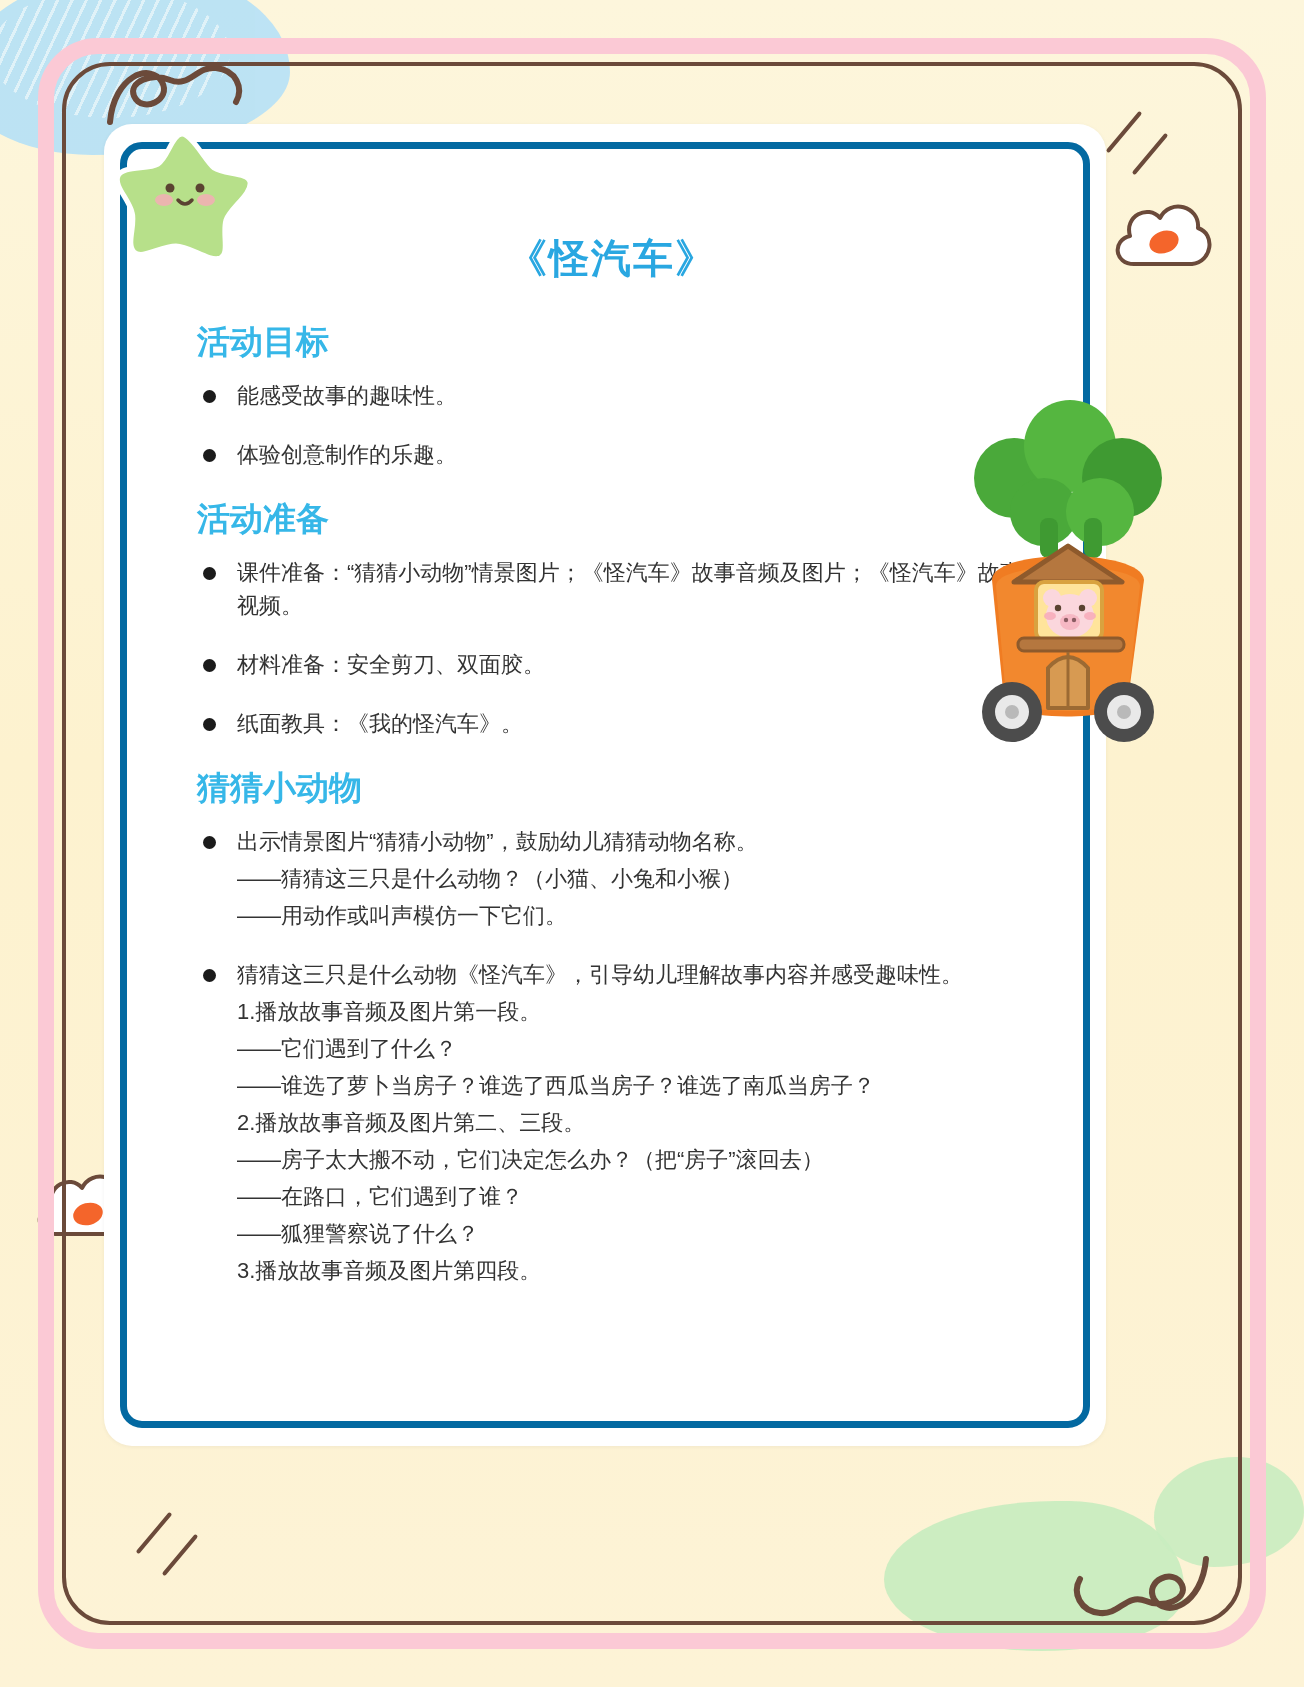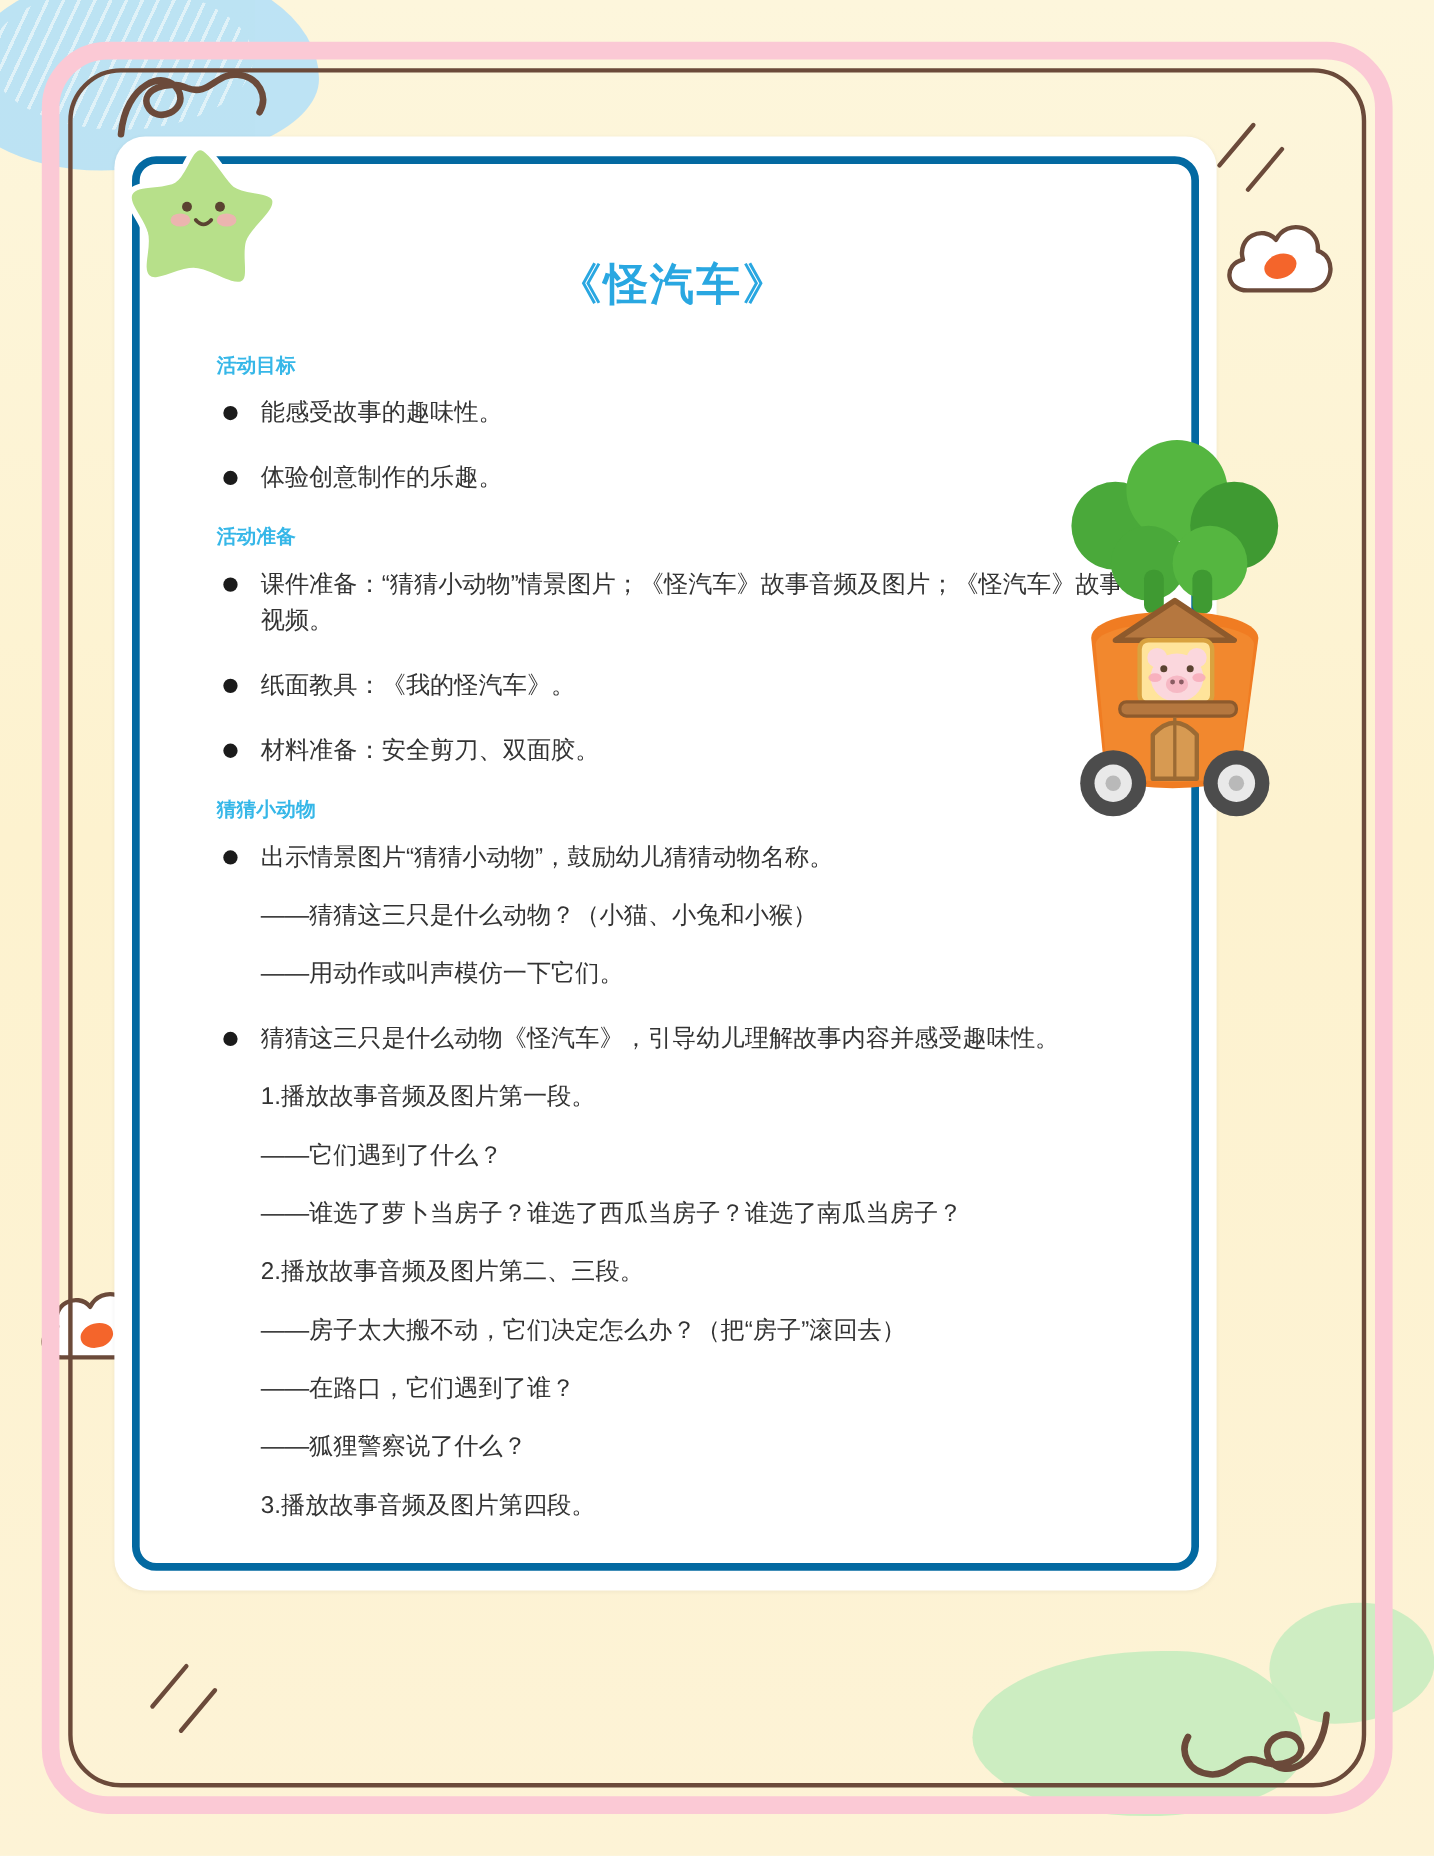--- a/index.html
+++ b/index.html
@@ -136,21 +136,21 @@
     text-align: center;
     color: #29a7e1;
     font-size: 40px;
     font-weight: bold;
     letter-spacing: 2px;
     margin: 52px 0 34px 0;
   }
 
   .section-title {
     color: #36b7e8;
-    font-size: 18px;
+    font-size: 33px;
     font-weight: bold;
     margin: 22px 0 14px 4px;
   }
 
   ul.bullets {
     list-style: none;
     margin: 0;
     padding: 0;
   }
   ul.bullets > li {
@@ -167,21 +167,21 @@
     left: 10px;
     top: 11px;
     width: 13px;
     height: 13px;
     background: #1b1b1b;
     border-radius: 50%;
   }
   .sub-line {
     font-size: 22px;
     color: #333333;
-    margin: 20px 0 0 0;
+    margin: 4px 0 0 0;
     line-height: 1.5;
   }
   .tight li { margin-bottom: 20px; }
   .proc li { margin-bottom: 16px; }
 
   
   .star-sticker {
     position: absolute;
     left: 114px;
     top: 128px;
@@ -250,24 +250,24 @@
         <span>体验创意制作的乐趣。</span>
       </li>
     </ul>
 
     <h2 class="section-title">活动准备</h2>
     <ul class="bullets proc">
       <li>
         <span>课件准备：“猜猜小动物”情景图片；《怪汽车》故事音频及图片；《怪汽车》故事视频。</span>
       </li>
       <li>
+        <span>材料准备：安全剪刀、双面胶。</span>
+      </li>
+      <li>
         <span>纸面教具：《我的怪汽车》。</span>
-      </li>
-      <li>
-        <span>材料准备：安全剪刀、双面胶。</span>
       </li>
     </ul>
 
     <h2 class="section-title">猜猜小动物</h2>
     <ul class="bullets proc">
       <li>
         <span>出示情景图片“猜猜小动物”，鼓励幼儿猜猜动物名称。</span>
         <div class="sub-line">——猜猜这三只是什么动物？（小猫、小兔和小猴）</div>
         <div class="sub-line">——用动作或叫声模仿一下它们。</div>
       </li>

